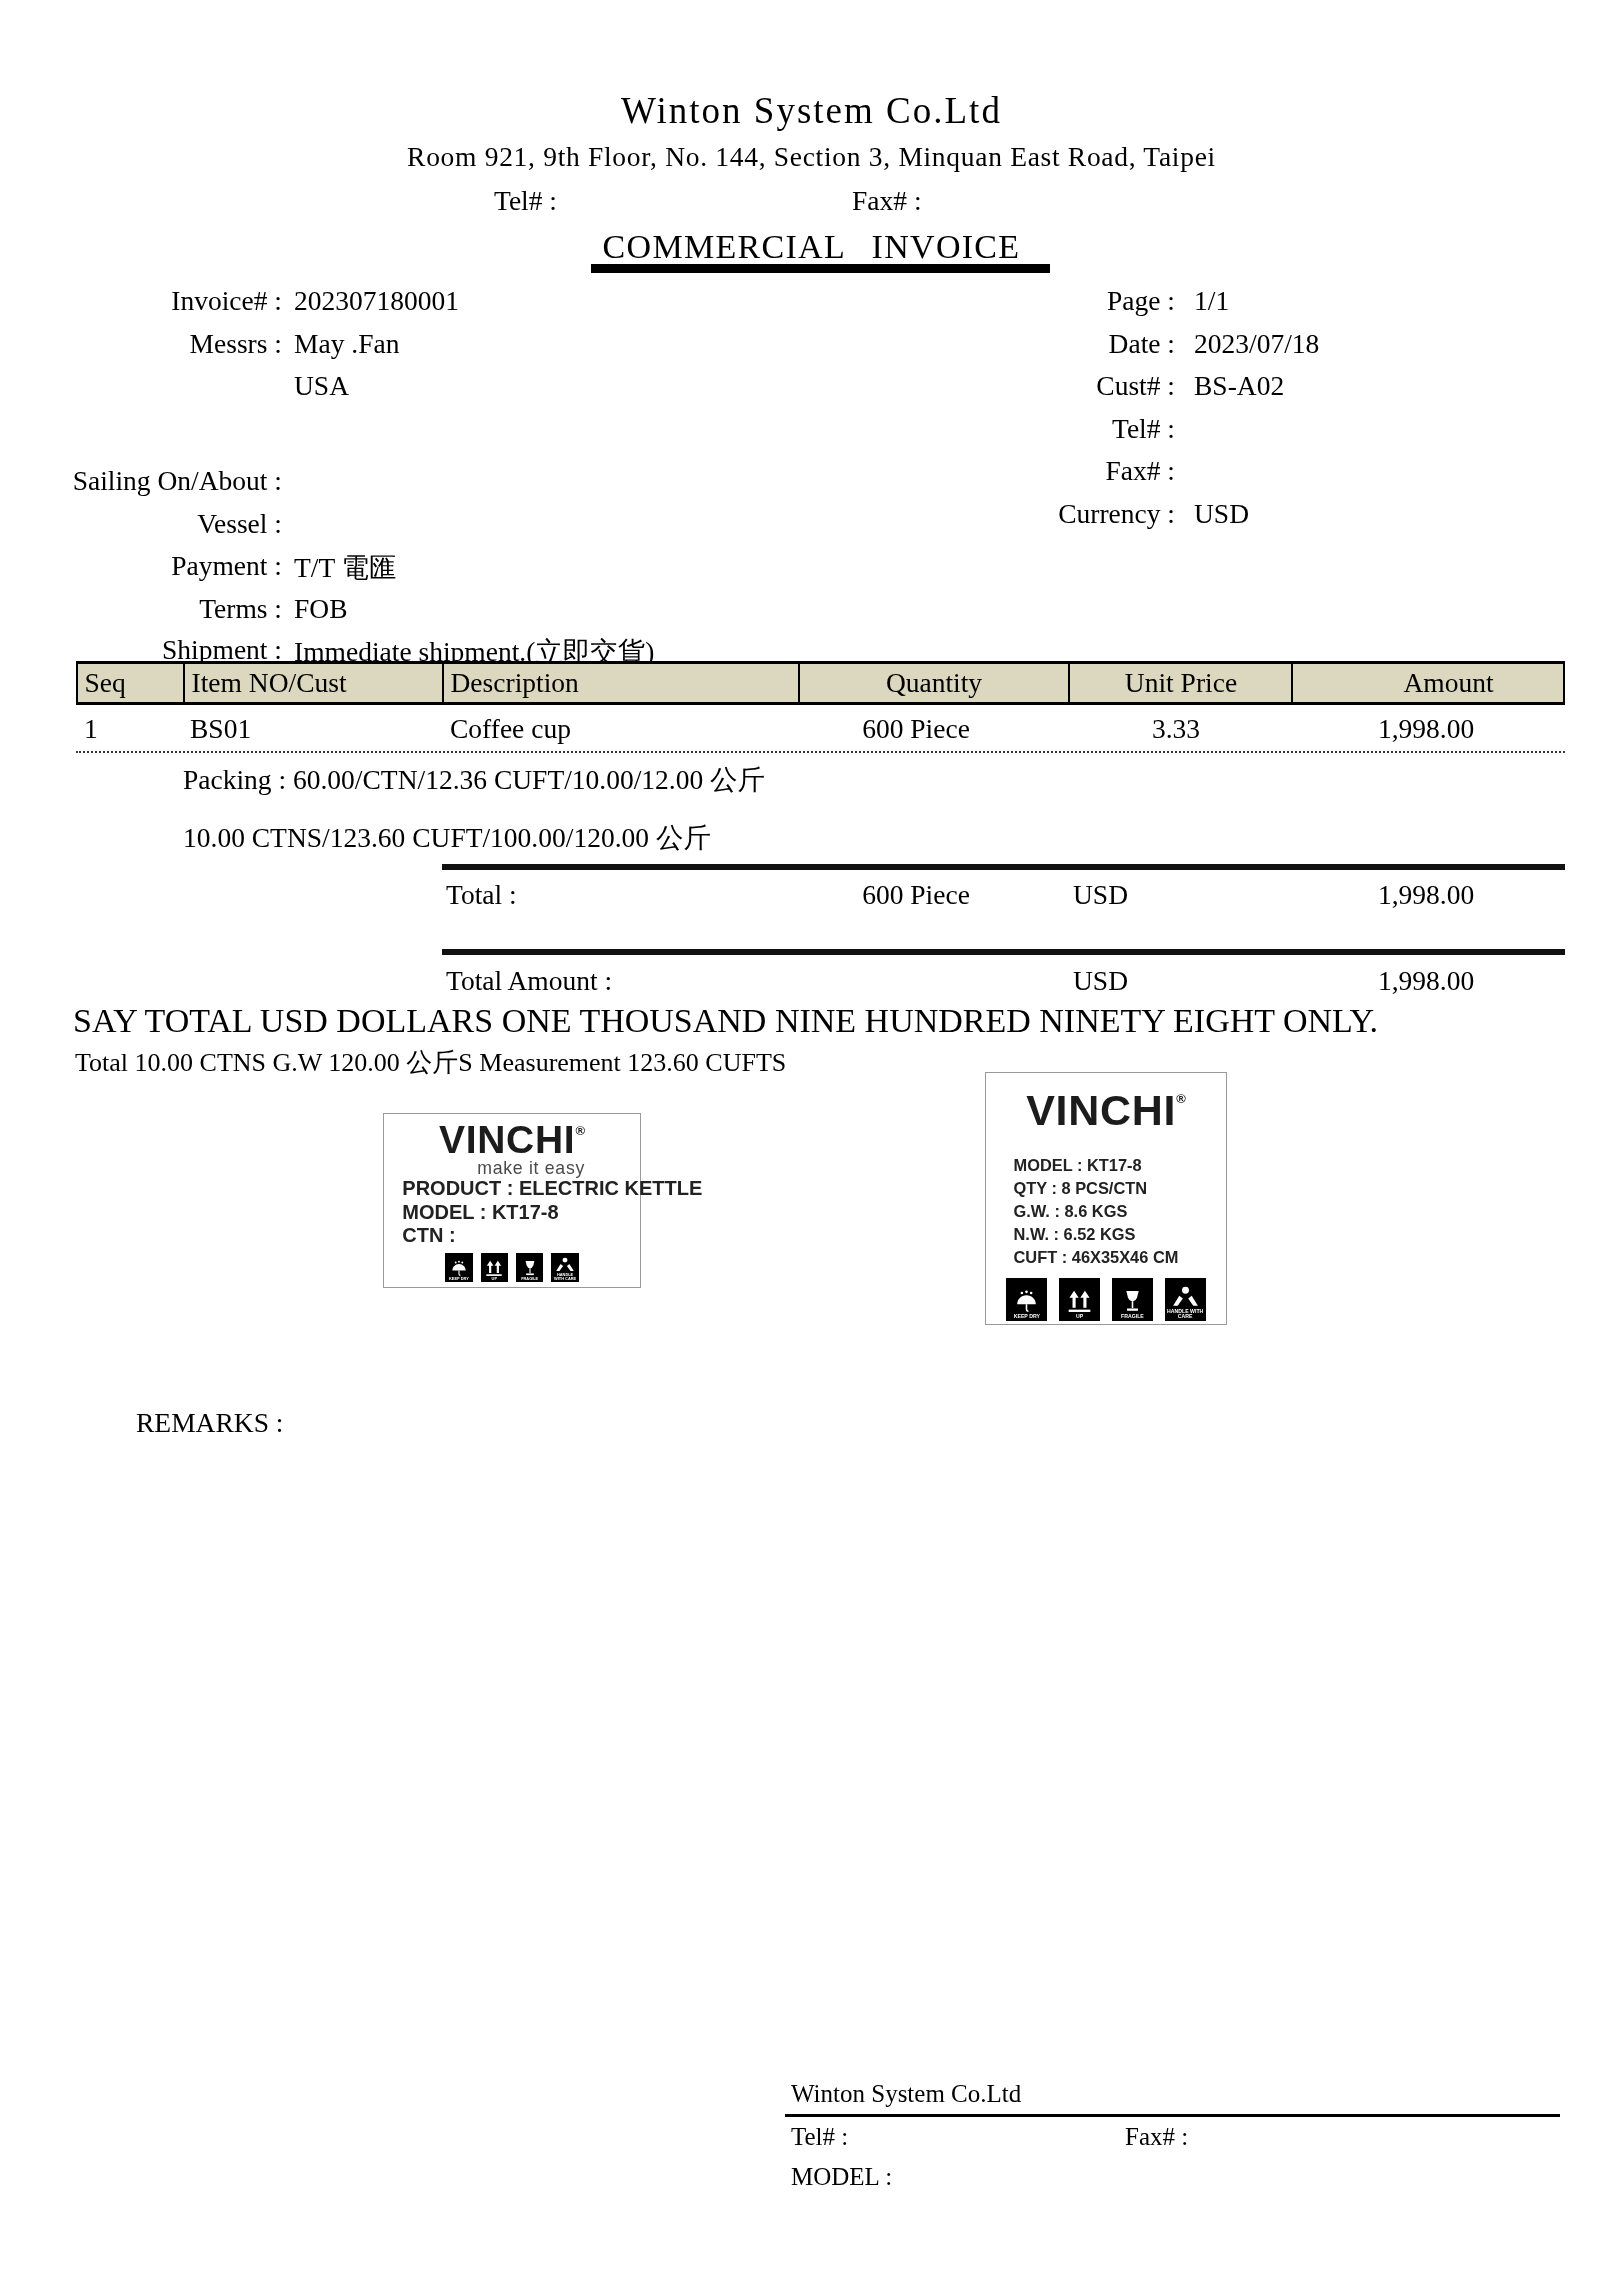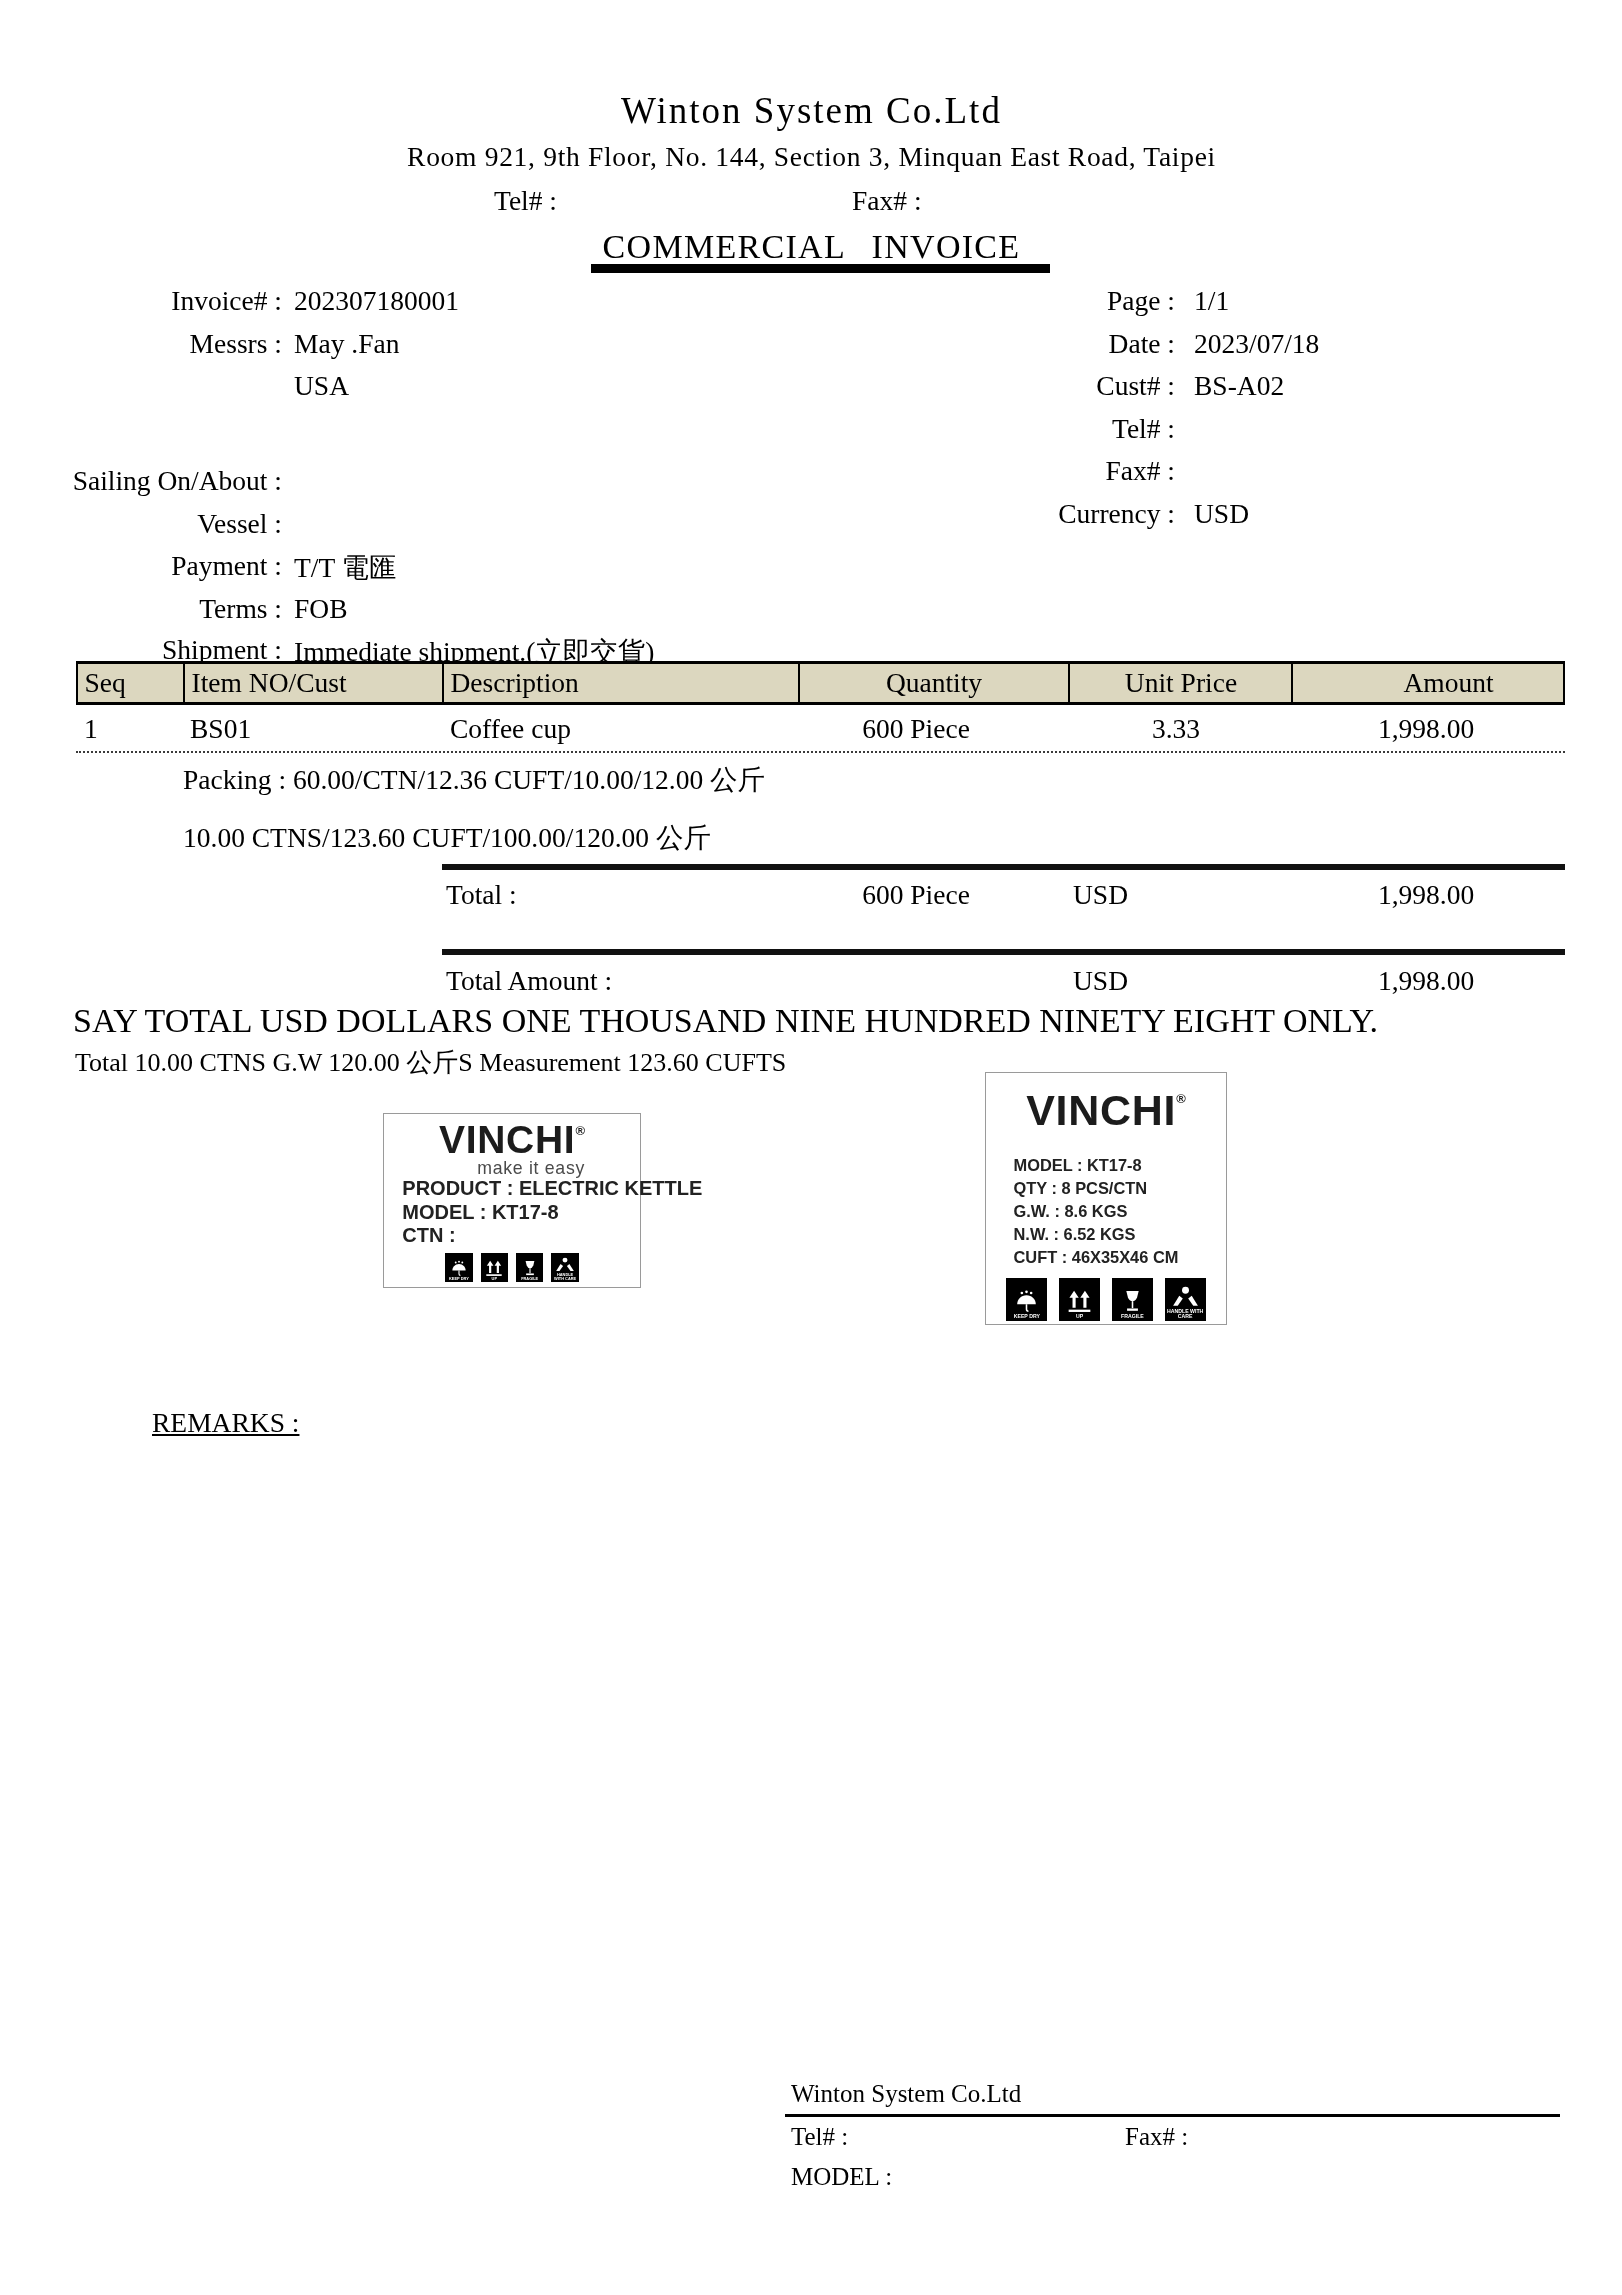--- a/index.html
+++ b/index.html
@@ -235,20 +235,20 @@
       <svg viewBox="0 0 40 30" fill="#fff">
           <circle cx="20" cy="7" r="4.5"></circle>
           <path d="M4 27 L12 14 L16.5 17.5 L10 27 Z"></path>
           <path d="M36 27 L28 14 L23.5 17.5 L30 27 Z"></path>
         </svg>
       <span class="icon-cap">HANDLE WITH CARE</span>
     </div>
   </div>
 </div>
 
-<div class="abs" style="left:152px; top:1407px;text-decoration:underline;">REMARKS :</div>
+<div class="abs" style="left:136px; top:1407px;">REMARKS :</div>
 
 <div class="abs" style="left:791px; top:2080px; font-size:25px;">Winton System Co.Ltd</div>
 <div class="abs footer-rule" style="left:785px; top:2114px; width:775px;"></div>
 <div class="abs" style="left:791px; top:2123px; font-size:25px;">Tel# :</div>
 <div class="abs" style="left:1125px; top:2123px; font-size:25px;">Fax# :</div>
 <div class="abs" style="left:791px; top:2163px; font-size:25px;">MODEL :</div>
 
 
 </body></html>

